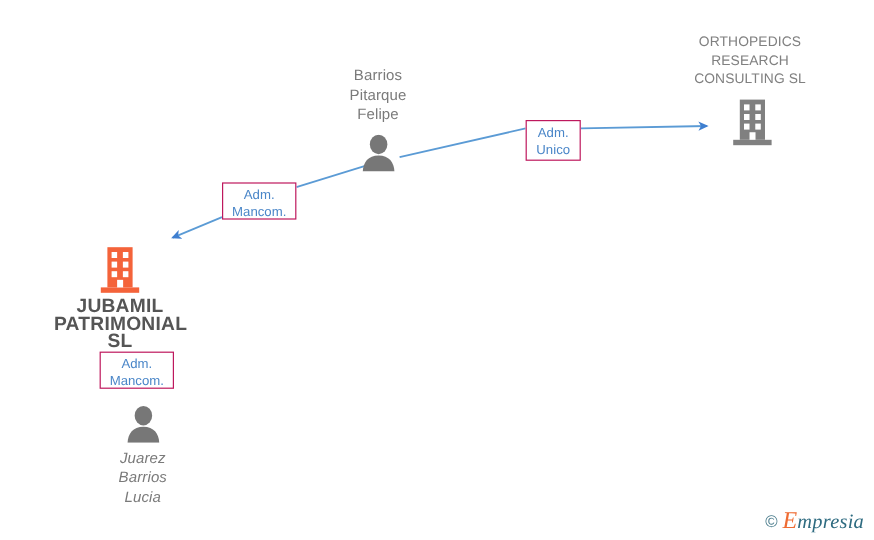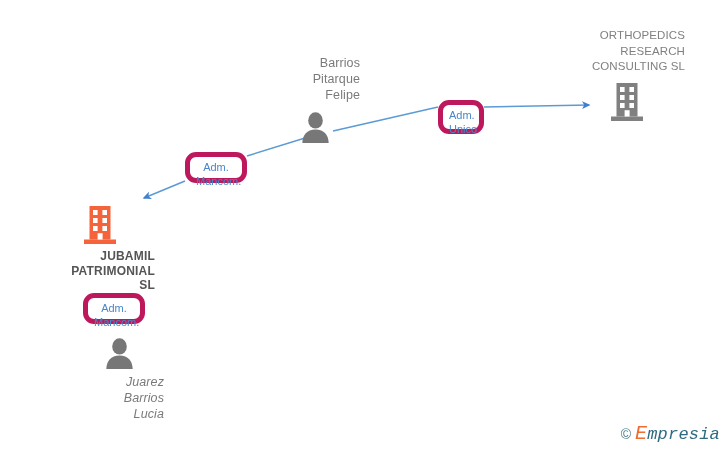--- a/index.html
+++ b/index.html
@@ -10,69 +10,69 @@
     overflow:hidden;
     position:relative;
   }
   #canvas{position:absolute;left:0;top:0;width:728px;height:450px;}
   #edges{position:absolute;left:0;top:0;width:728px;height:450px;pointer-events:none;}
 
   .node{position:absolute;}
 
   .node-label{
     position:absolute;
-    text-align:right;
+    text-align:center;
     color:#7a7a7a;
     font-size:12.5px;
     line-height:16px;
     white-space:pre-line;
     letter-spacing:0.1px;
   }
   .node-label.company{
     color:#808080;
     font-size:11.5px;
     line-height:15.5px;
   }
   .node-label.focus{
     color:#555555;
     font-weight:bold;
-    font-size:12px;
+    font-size:16px;
     line-height:14.5px;
     letter-spacing:0.2px;
   }
 
   .icon-wrap{position:absolute;}
   .icon-wrap svg{display:block;}
 
   .edge-label{
     position:absolute;
     box-sizing:border-box;
-    border:5px solid #be185d;
-    border-radius:11px;
+    border:1px solid #be185d;
+    border-radius:0;
     background:#ffffff;
     color:#4a86c8;
     font-size:11px;
     line-height:14px;
     text-align:center;
     padding:3px 6px 3px 6px;
     white-space:pre-line;
     z-index:5;
   }
 
   #watermark{
     position:absolute;
     right:8px;bottom:6px;
     display:flex;align-items:center;gap:4px;
     z-index:8;
   }
   #watermark .cmark{
     font-size:14px;color:#4a7c8c;line-height:1;
   }
   #watermark .brand{
-    font-family:Liberation Mono, monospace;
+    font-family:Liberation Serif, serif;
     font-style:italic;
     font-size:17px;
     color:#2e6b80;
     line-height:1;
     letter-spacing:0.2px;
   }
   #watermark .brand .cap{color:#ef6c33;font-size:20px;}
 </style>
 </head>
 <body>

